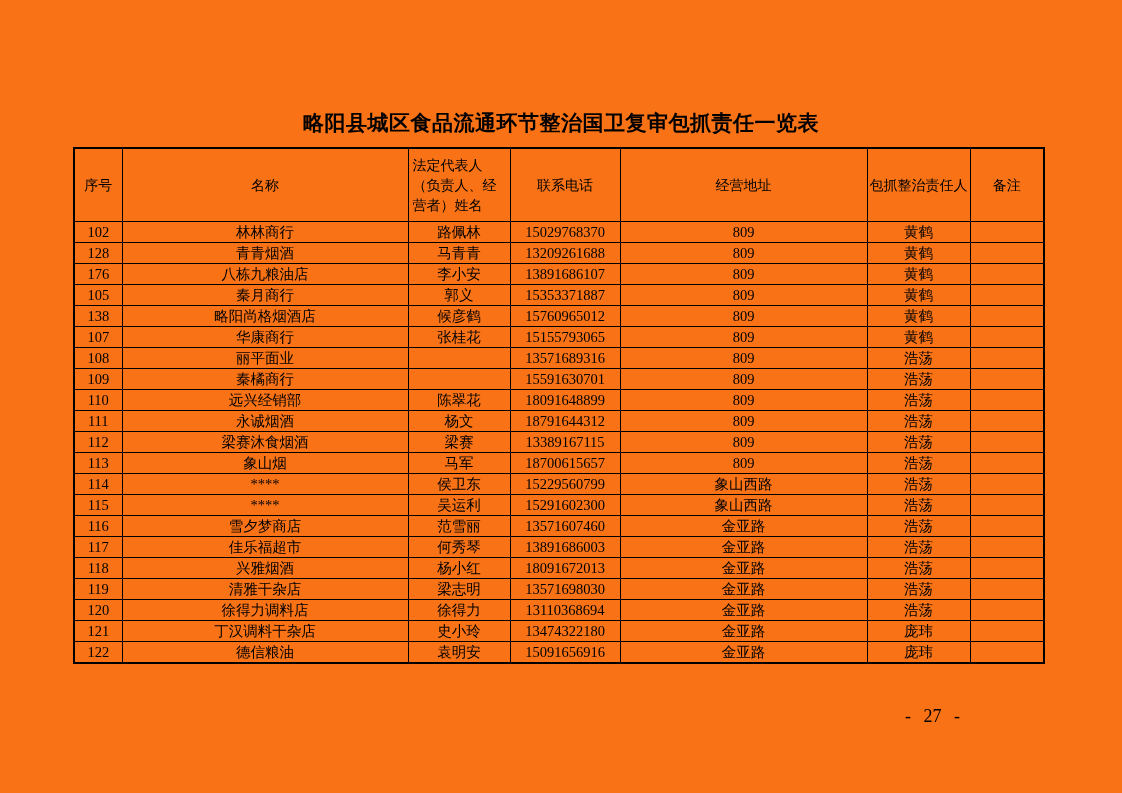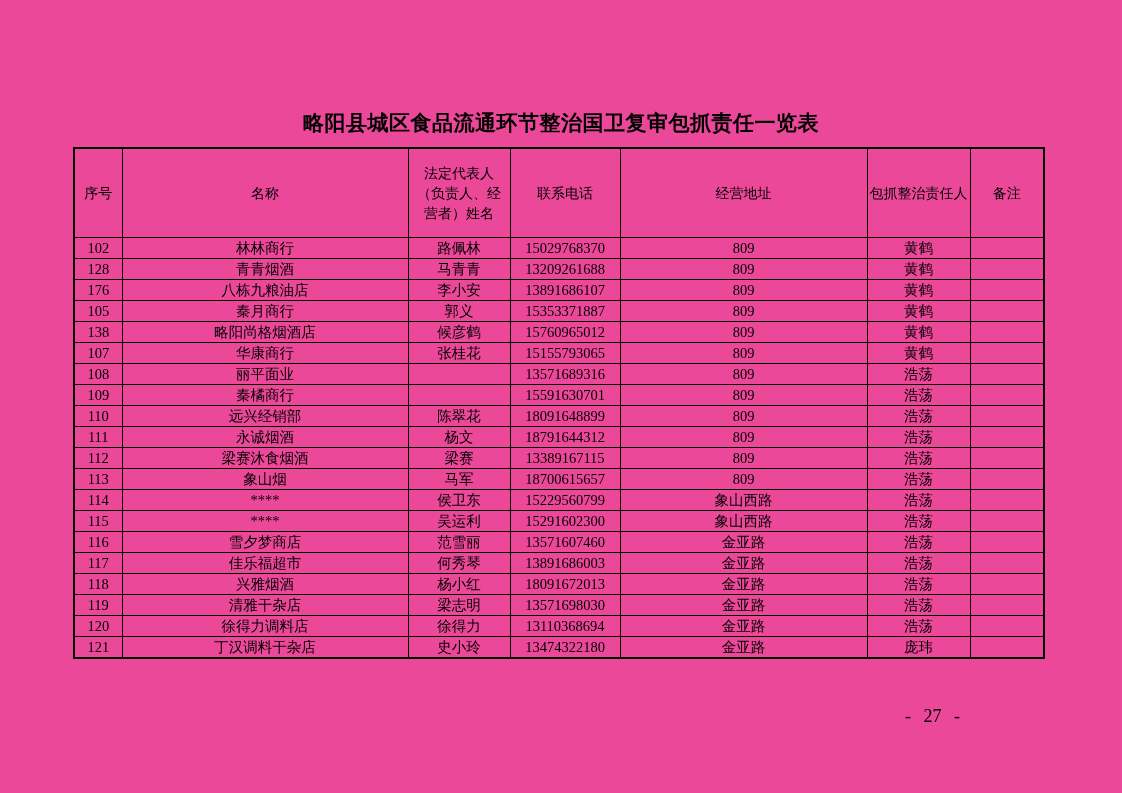--- a/index.html
+++ b/index.html
@@ -1,29 +1,29 @@
 <!DOCTYPE html>
 <html><head>
 <meta charset="utf-8">
 <style>
   html,body{margin:0;padding:0;background:#fff;}
-  .doc{position:relative;width:1122px;height:793px;background:#ec4899;overflow:hidden;
+  .doc{position:relative;width:1122px;height:793px;background:#f97316;overflow:hidden;
        font-family:"Liberation Sans",sans-serif;color:#000;}
   .doc-title{position:absolute;top:109px;left:0;width:100%;text-align:center;
        font-size:21px;font-weight:bold;letter-spacing:0.5px;
        font-family:"Liberation Sans","DejaVu Sans",sans-serif;}
   table.resp{position:absolute;left:73px;top:147px;width:970px;
        border-collapse:collapse;table-layout:fixed;}
   table.resp th,table.resp td{border:1px solid #000;overflow:hidden;
        white-space:nowrap;text-overflow:clip;padding:0;}
   table.resp{border:2px solid #000;}
   table.resp th{height:64px;font-size:14px;font-weight:normal;text-align:center;
        vertical-align:middle;font-family:"Liberation Sans","DejaVu Sans",sans-serif;
        white-space:normal;line-height:1.45;}
-  table.resp th.th-left{text-align:center;padding:12px 4px;}
+  table.resp th.th-left{text-align:left;padding:4px 4px;}
   table.resp td{height:20px;font-size:14.5px;text-align:center;vertical-align:middle;
        font-family:"Liberation Serif","DejaVu Serif",serif;}
   .footer-pageno{position:absolute;top:706px;left:905px;font-size:18px;
        font-family:"Liberation Serif","DejaVu Serif",serif;word-spacing:8px;}
 </style>
 </head>
 <body>
 
 <div class="doc">
   <div class="doc-title">略阳县城区食品流通环节整治国卫复审包抓责任一览表</div>
@@ -223,17 +223,26 @@
         </tr>
         <tr>
           <td>121</td>
           <td>丁汉调料干杂店</td>
           <td>史小玲</td>
           <td>13474322180</td>
           <td>金亚路</td>
           <td>庞玮</td>
           <td></td>
         </tr>
+        <tr>
+          <td>122</td>
+          <td>德信粮油</td>
+          <td>袁明安</td>
+          <td>15091656916</td>
+          <td>金亚路</td>
+          <td>庞玮</td>
+          <td></td>
+        </tr>
       </tbody>
   </table>
 
   <div class="footer-pageno">- 27 -</div>
 </div>
 
 </body></html>

